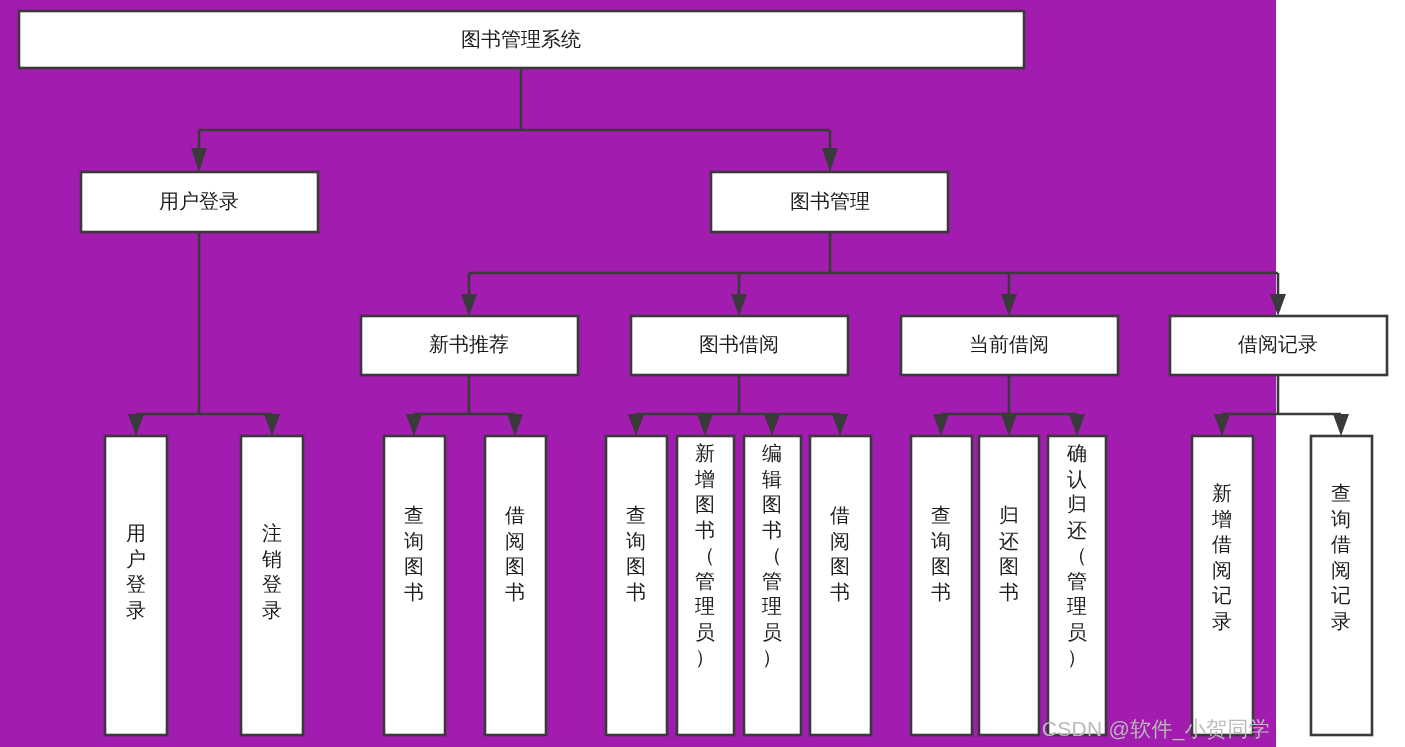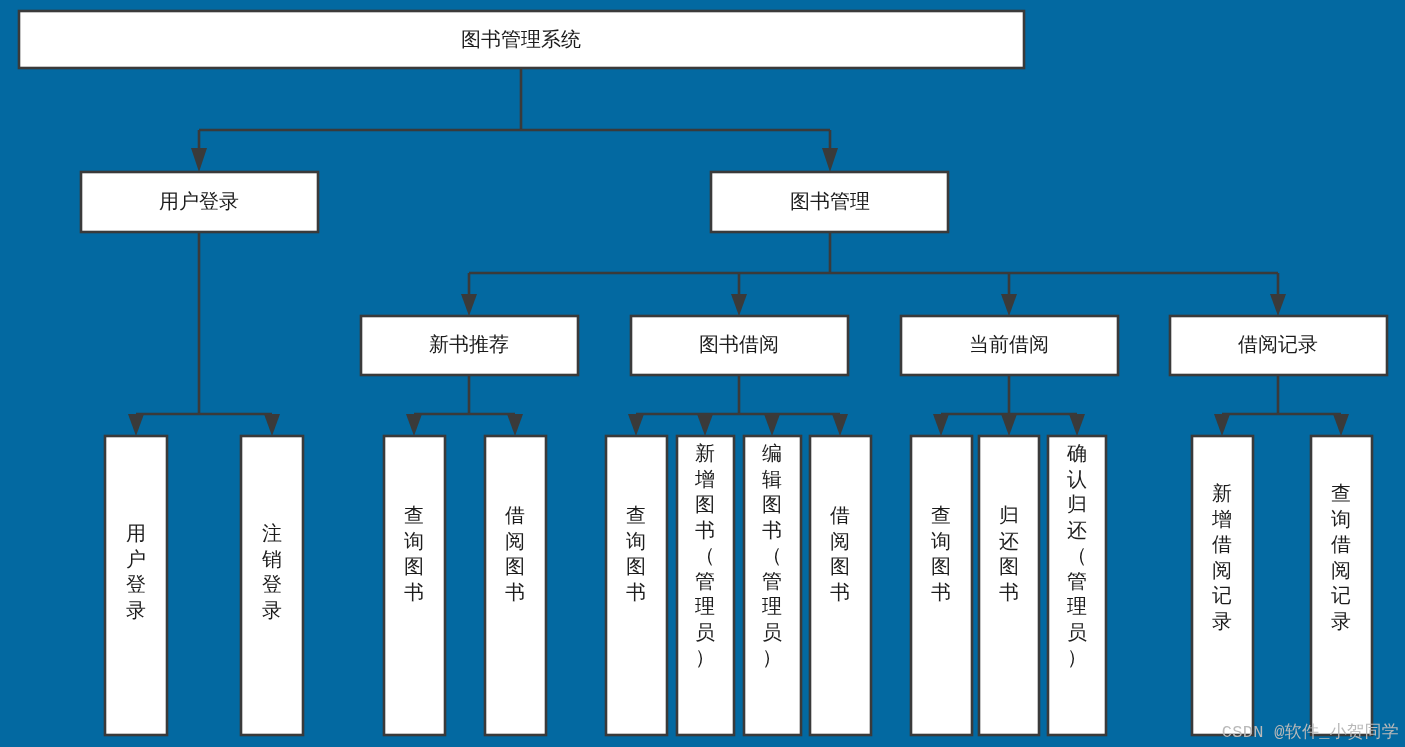--- a/index.html
+++ b/index.html
@@ -8,23 +8,23 @@
     background: #ffffff;
   }
   body {
     width: 1405px;
     height: 747px;
     font-family: "Liberation Sans", "DejaVu Sans", sans-serif;
     overflow: hidden;
   }
   #diagram-root {
     position: relative;
-    width: 1405px;
+    width: 1276px;
     height: 747px;
-    background: #0369a1;
+    background: #a21caf;
   }
   svg.flow {
     position: absolute;
     top: 0;
     left: 0;
     width: 1405px;
     height: 747px;
     display: block;
   }
   .node-box {
@@ -52,22 +52,22 @@
   .node-label-vertical {
     font-family: "Liberation Sans", "DejaVu Sans", sans-serif;
     font-size: 20px;
     fill: #1c1c1c;
     text-anchor: middle;
   }
   .watermark-text {
     position: absolute;
     right: 6px;
     bottom: 4px;
-    font-family: Liberation Mono, monospace;
-    font-size: 17px;
+    font-family: Liberation Sans, sans-serif;
+    font-size: 21px;
     color: #b9b9b9;
     white-space: nowrap;
     letter-spacing: 0.3px;
   }
 </style>
 </head>
 <body>
 
 <div id="diagram-root">
 

